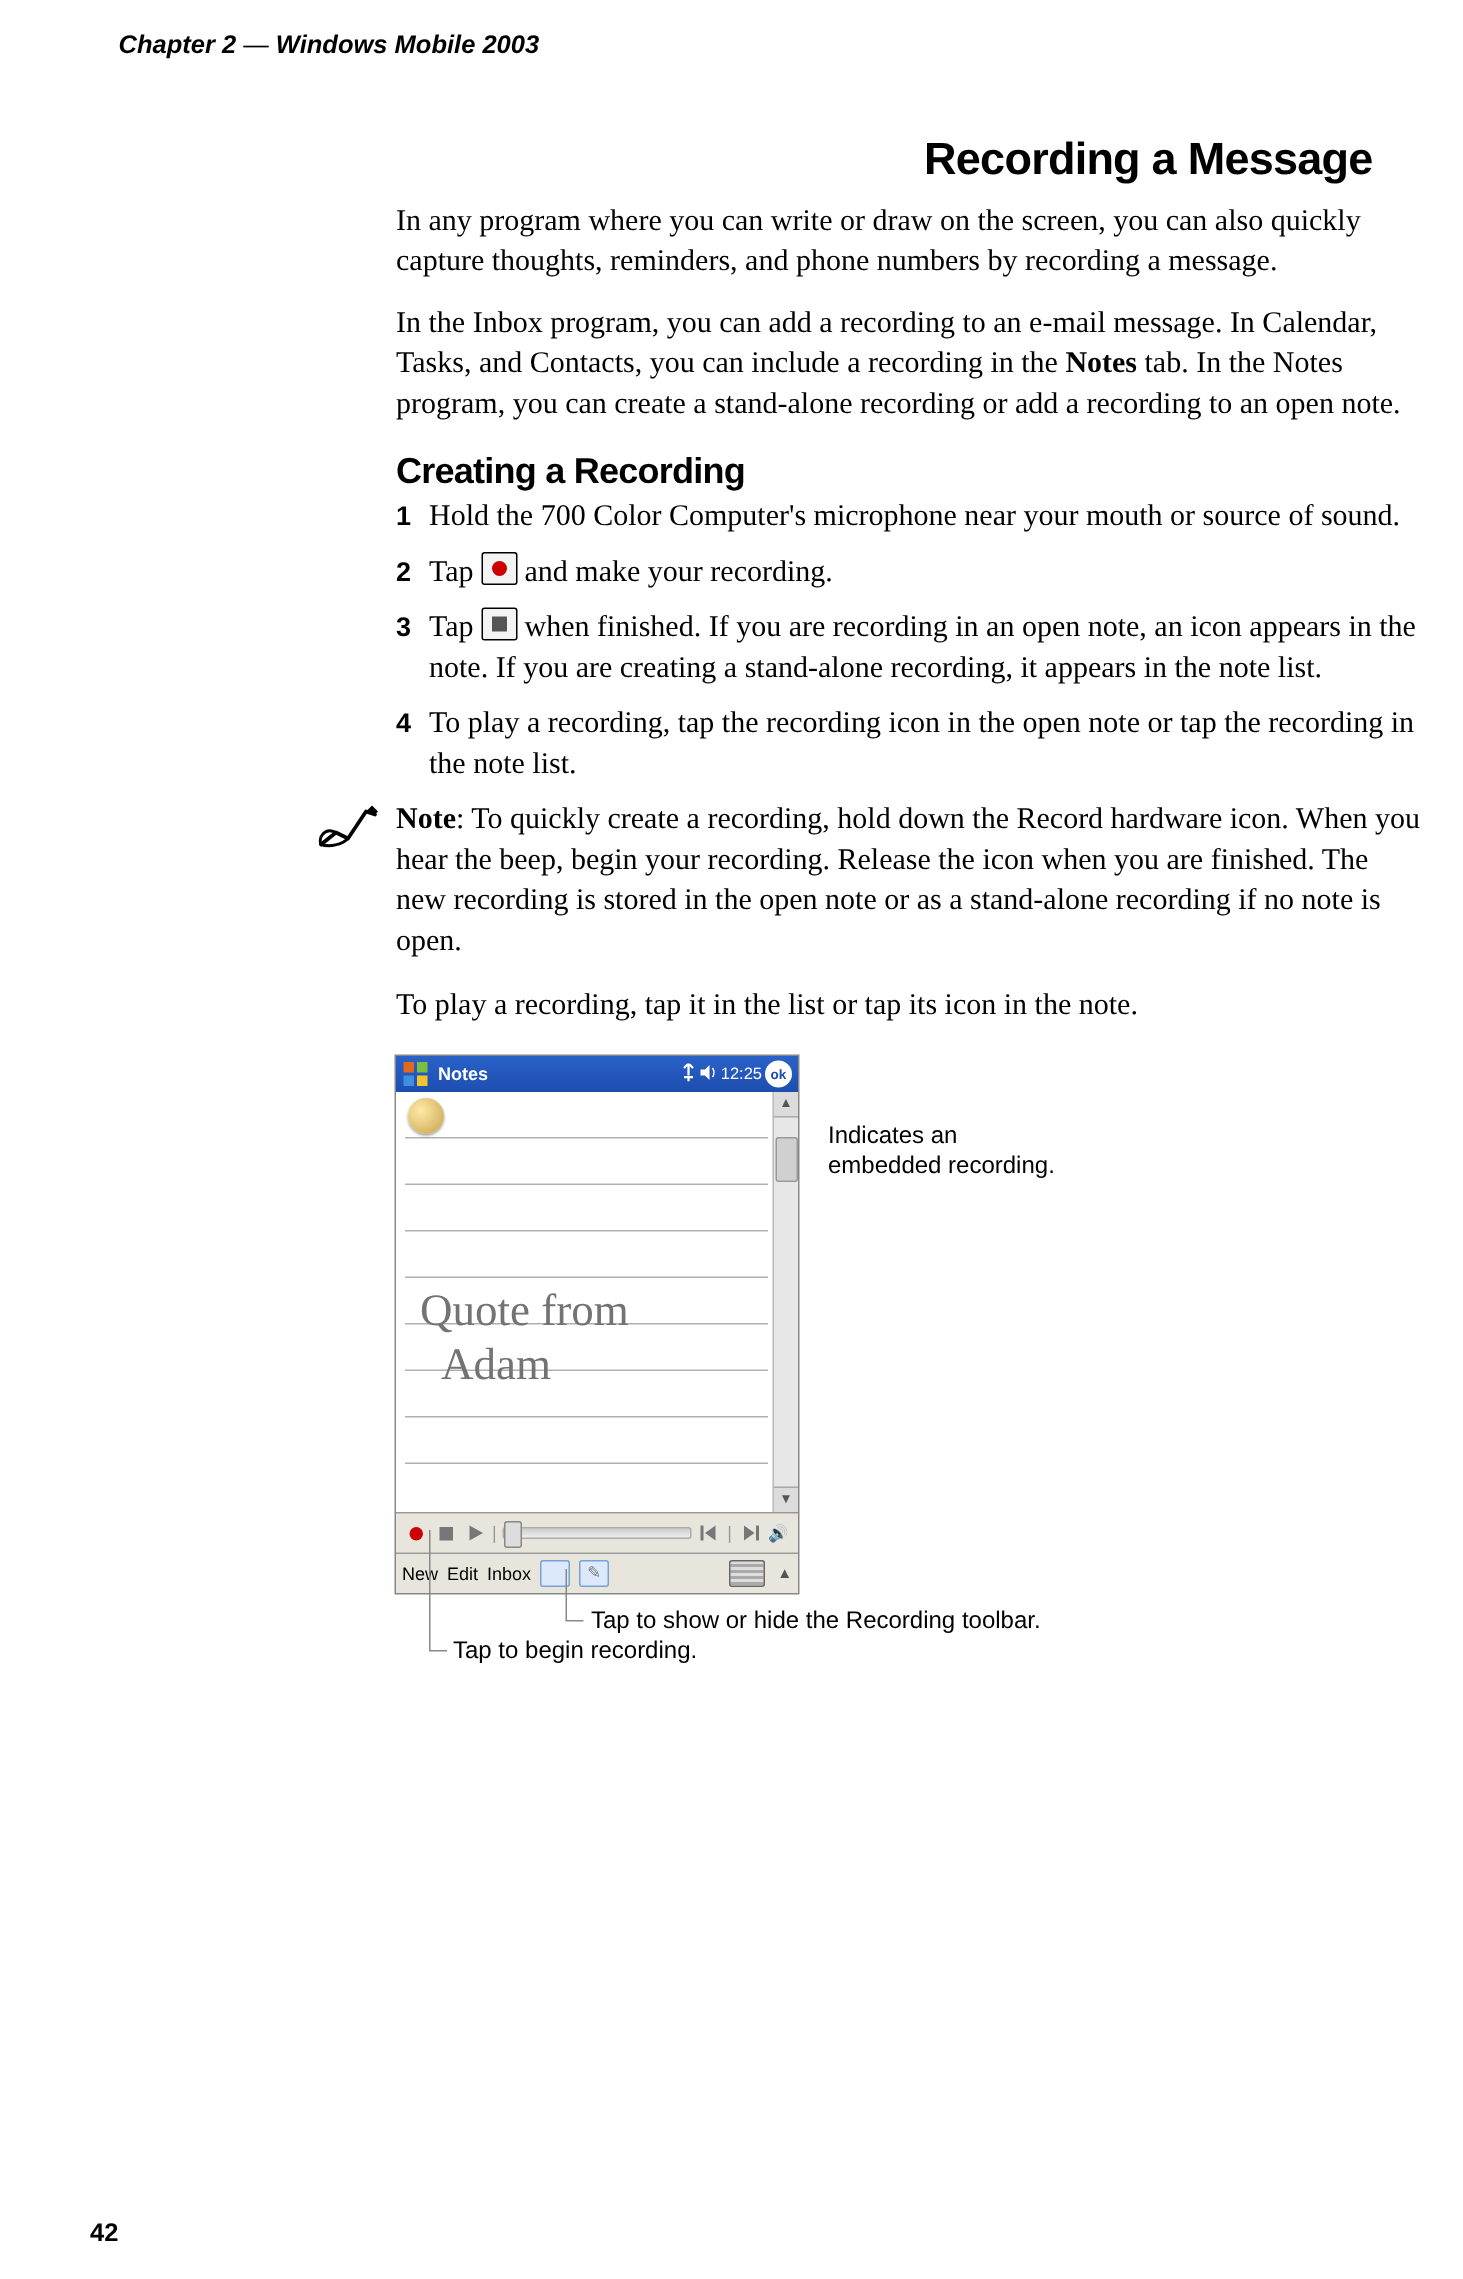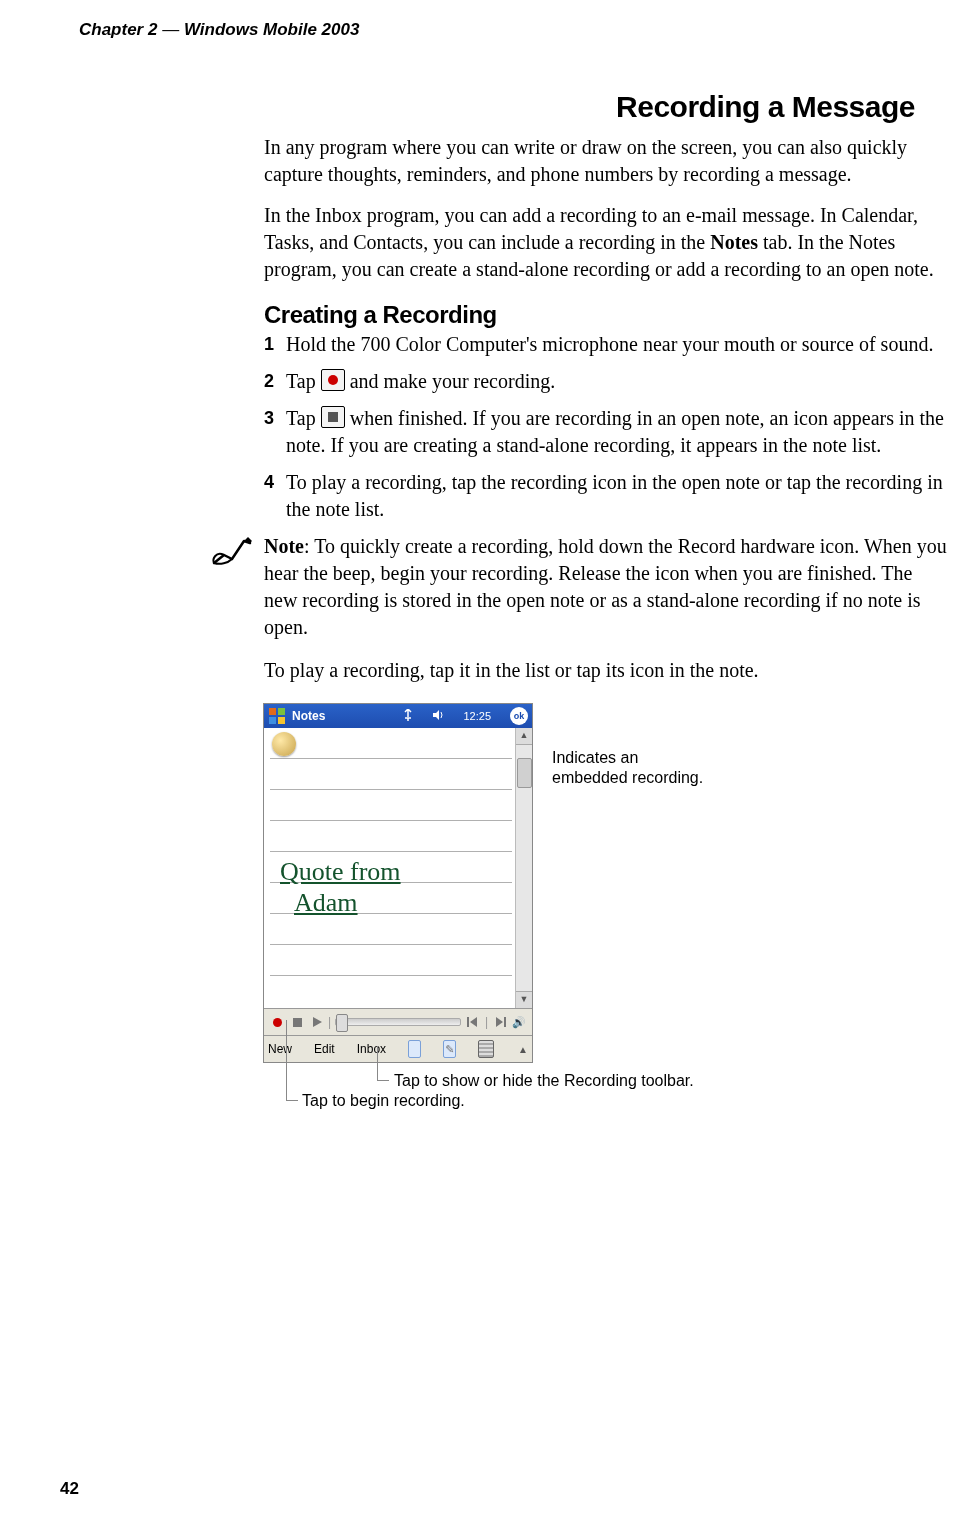--- a/index.html
+++ b/index.html
@@ -134,21 +134,21 @@
     display: flex;
     align-items: center;
     gap: 6px;
     padding: 0 4px 0 4px;
   }
   .start-flag {
     width: 18px; height: 18px;
     display: inline-block;
   }
   .title-text { font-weight: 700; flex: 1; font-size: 12px; }
-  .title-icons { display: flex; align-items: center; gap: 19px; font-size: 11px; }
+  .title-icons { display: flex; align-items: center; gap: 2px; font-size: 11px; }
   .ok-badge {
     width: 18px; height: 18px; border-radius: 50%;
     background: #fff; color: #1a4bb0; font-size: 9px; font-weight: 700;
     display: flex; align-items: center; justify-content: center;
   }
   .note-area {
     height: 280px;
     position: relative;
     overflow: hidden;
   }
@@ -166,24 +166,23 @@
     width: 24px; height: 24px;
     background: radial-gradient(circle at 35% 35%, #ffe9a8, #c7a24a);
     border-radius: 50%;
     box-shadow: 0 1px 2px rgba(0,0,0,.4);
   }
   .handwriting {
     position: absolute;
     left: 16px;
     top: 128px;
     font-family: "Segoe Script", "Comic Sans MS", cursive;
-    font-size: 26px;
-    color: #14532d;
+    font-size: 30px;
+    color: #737373;
     line-height: 1.2;
-    text-decoration: underline;
   }
   .scrollbar {
     position: absolute;
     right: 0; top: 0;
     width: 16px; height: 100%;
     background: #e7e7e7;
     border-left: 1px solid #bbb;
   }
   .scrollbar .btn {
     height: 16px;
@@ -238,21 +237,21 @@
     content:""; position:absolute; width:2px; height:10px; background:#777;
   }
   .rb-prev::after { left:2px; } .rb-next::after { right:2px; }
   .rb-speaker::before {
     content:"🔊"; font-size:11px; color:#555;
   }
   .menu-bar {
     height: 26px;
     background: #e8e6dc;
     border-top: 1px solid #999;
-    display: flex; align-items: center; gap: 22px;
+    display: flex; align-items: center; gap: 6px;
     padding: 0 4px;
     font-size: 12px; color: #000;
   }
   .menu-bar .kbd {
     margin-left: auto;
     width: 22px; height: 16px;
     border: 1px solid #666; border-radius: 2px;
     background: repeating-linear-gradient(0deg,#aaa 0 2px,#ddd 2px 4px);
   }
   .menu-bar .up { font-size: 10px; color:#555; margin-left:2px;}

